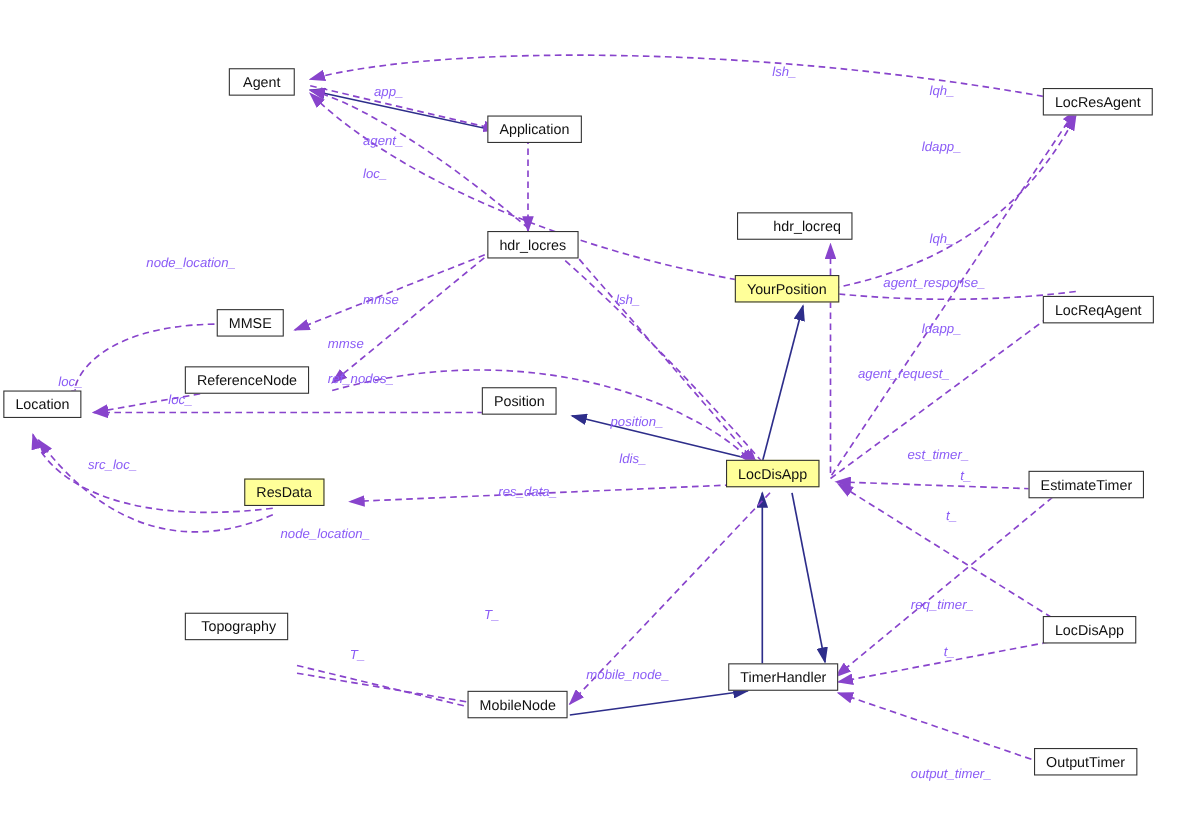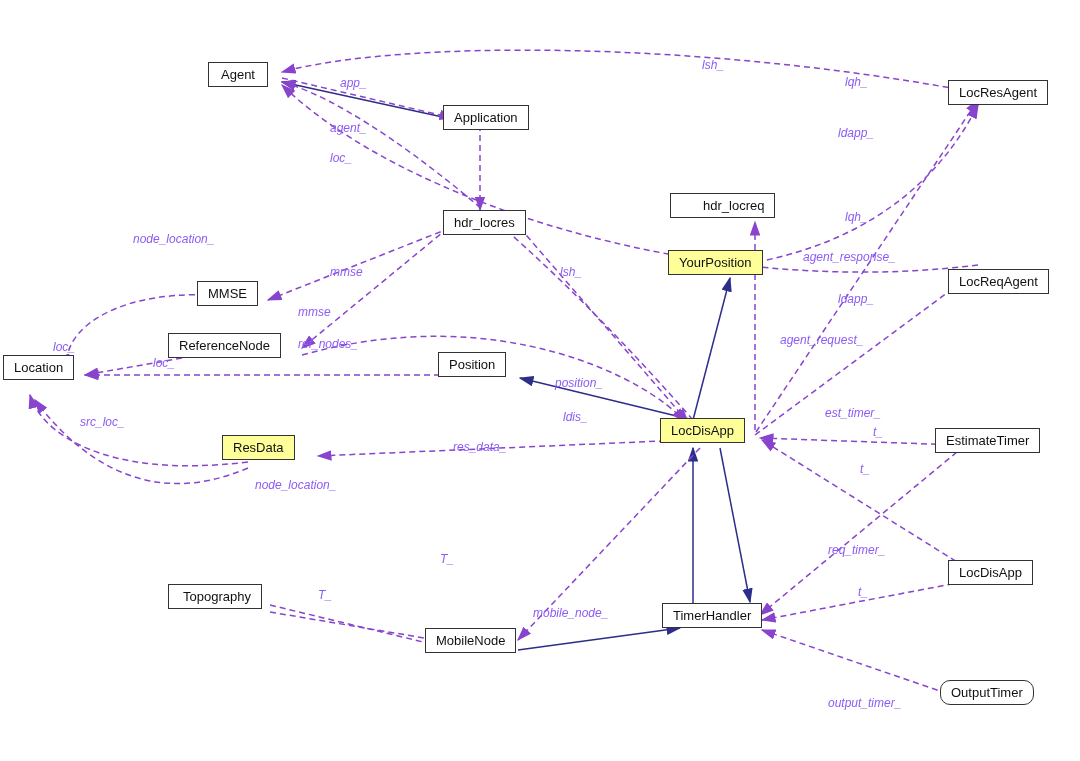--- a/index.html
+++ b/index.html
@@ -162,42 +162,42 @@
   </div>
   <div class="node node-yellow" style="left:668px; top:250px;">
     <span>YourPosition</span>
   </div>
   <div class="node node-yellow" style="left:222px; top:435px;">
     <span>ResData</span>
   </div>
   <div class="node node-yellow" style="left:660px; top:418px;">
     <span>LocDisApp</span>
   </div>
-  <div class="node" style="left:168px; top:584px;padding-left:14px;">
+  <div class="node" style="left:168px; top:557px;padding-left:14px;">
     <span>Topography</span>
   </div>
   <div class="node" style="left:425px; top:628px;">
     <span>MobileNode</span>
   </div>
   <div class="node" style="left:662px; top:603px;">
     <span>TimerHandler</span>
   </div>
   <div class="node" style="left:948px; top:80px;">
     <span>LocResAgent</span>
   </div>
   <div class="node" style="left:948px; top:250px;margin-top:19px;">
     <span>LocReqAgent</span>
   </div>
   <div class="node" style="left:935px; top:428px;">
     <span>EstimateTimer</span>
   </div>
   <div class="node" style="left:948px; top:560px;">
     <span>LocDisApp</span>
   </div>
-  <div class="node" style="left:940px; top:680px;border-radius:10px;">
+  <div class="node" style="left:940px; top:680px;">
     <span>OutputTimer</span>
   </div>
 
   <div class="edge-label" style="left:340px; top:76px;">app_</div>
   <div class="edge-label" style="left:330px; top:121px;">agent_</div>
   <div class="edge-label" style="left:330px; top:151px;">loc_</div>
   <div class="edge-label" style="left:133px; top:232px;">node_location_</div>
   <div class="edge-label" style="left:330px; top:265px;">mmse</div>
   <div class="edge-label" style="left:298px; top:305px;">mmse</div>
   <div class="edge-label" style="left:298px; top:337px;">ref_nodes_</div>

